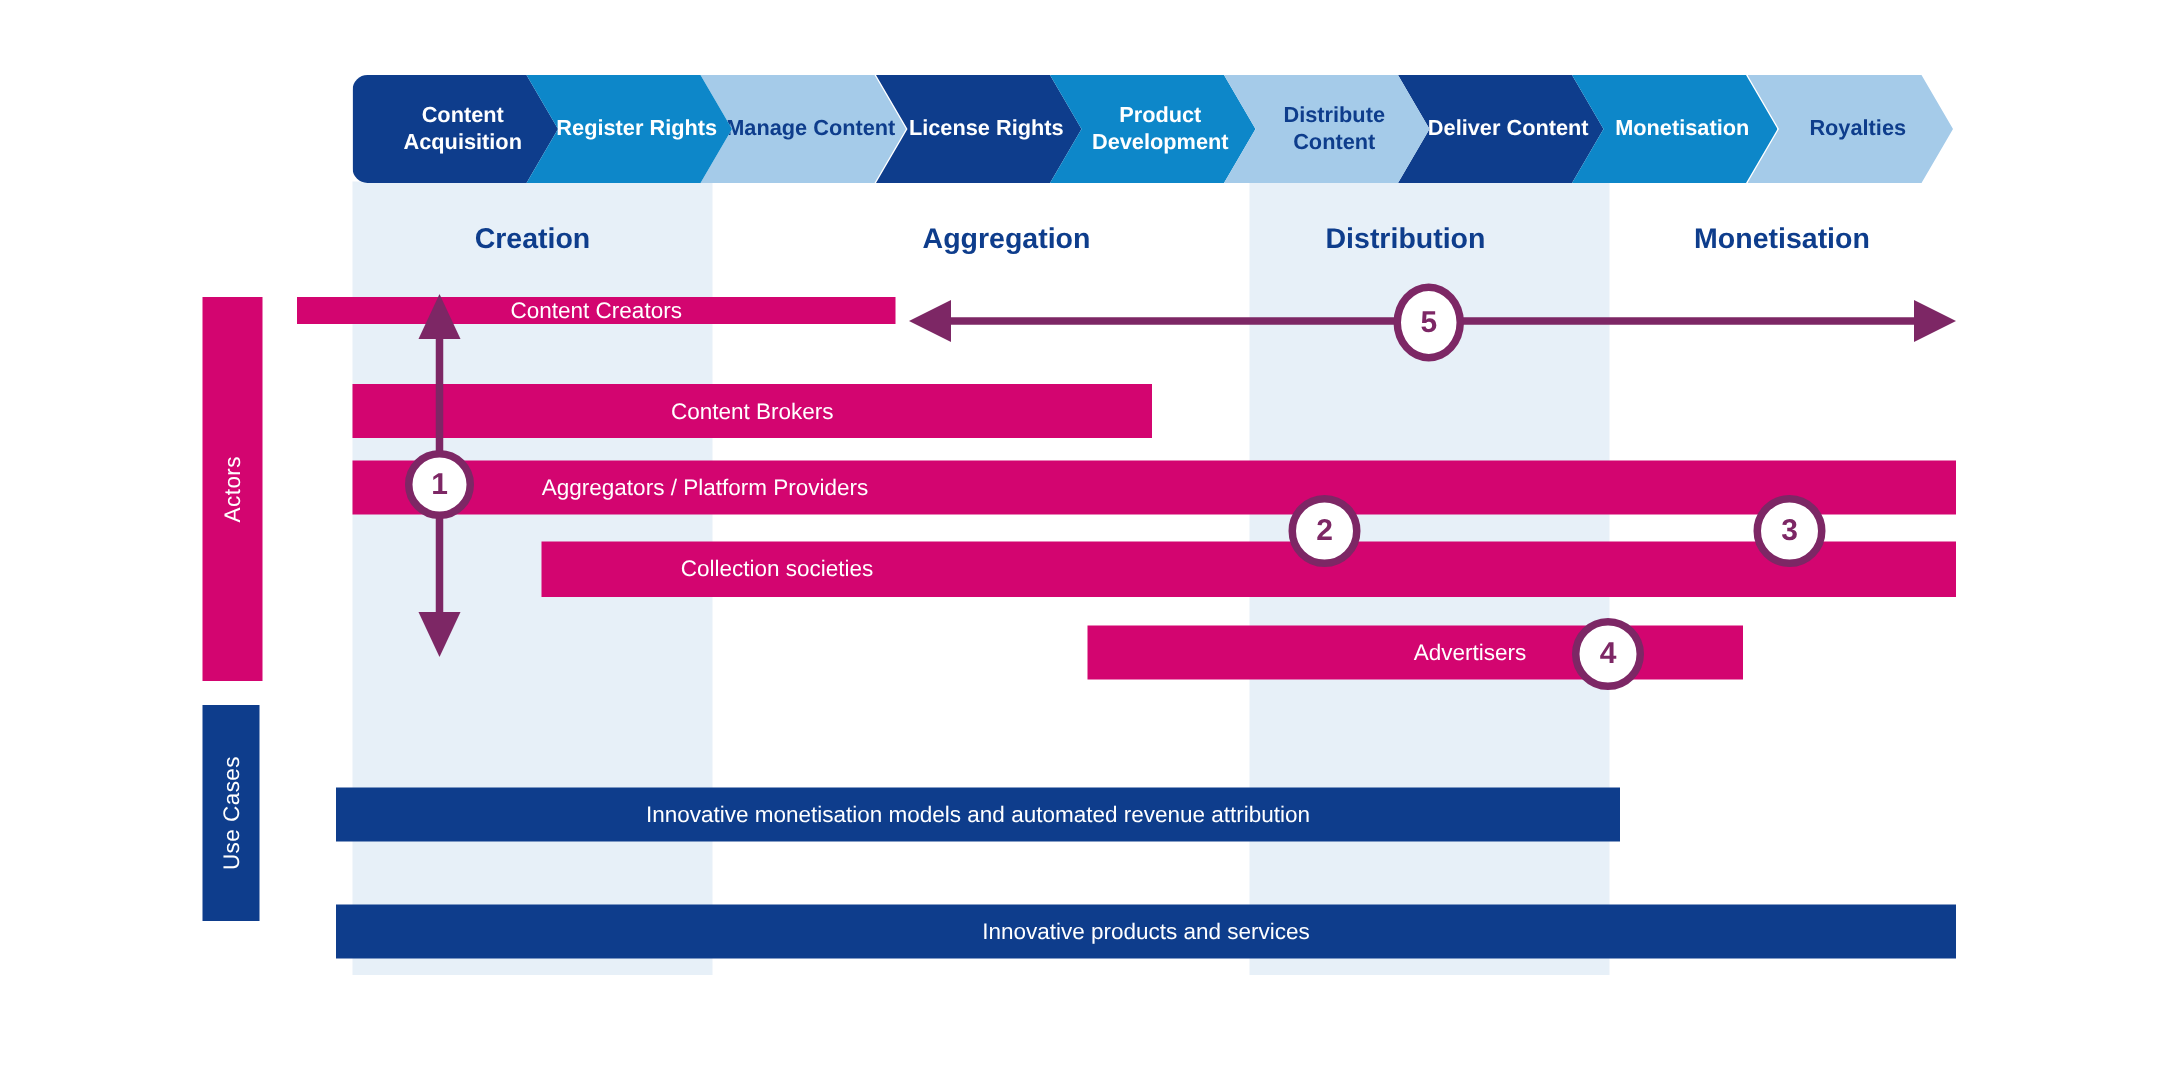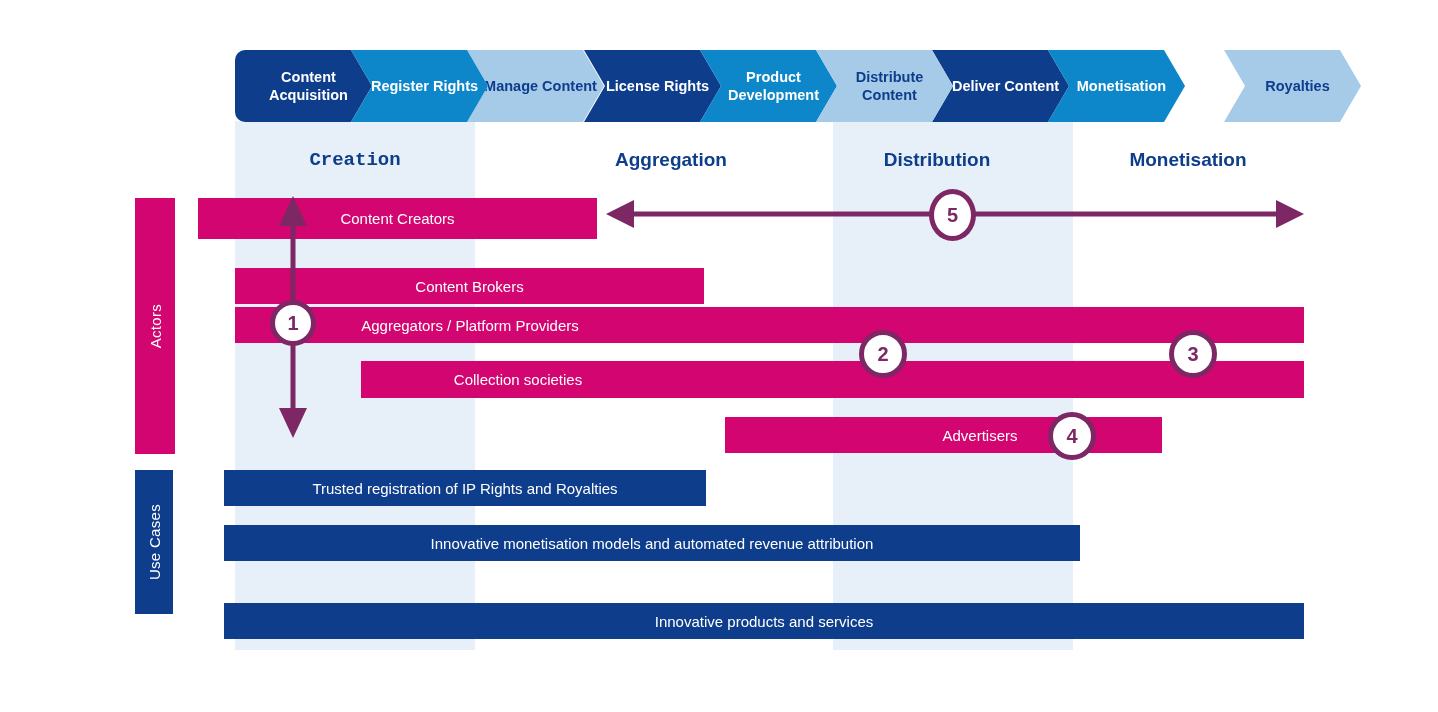--- a/index.html
+++ b/index.html
@@ -16,21 +16,21 @@
         clip-path:polygon(0 0,calc(100% - 21px) 0,100% 50%,calc(100% - 21px) 100%,0 100%,21px 50%);}
   .chev.first{clip-path:polygon(0 0,calc(100% - 21px) 0,100% 50%,calc(100% - 21px) 100%,0 100%);border-radius:10px 0 0 10px;}
   .chev .lbl{font-size:14.5px;font-weight:bold;line-height:18px;text-align:center;padding:0 6px 0 16px;}
   .chev.c-dark{background:#0e3d8c;}  .chev.c-dark .lbl{color:#ffffff;}
   .chev.c-mid{background:#0d87c9;}   .chev.c-mid .lbl{color:#ffffff;}
   .chev.c-light{background:#a5cbe9;} .chev.c-light .lbl{color:#0e3d8c;}
 
   
   .phase{position:absolute;top:145px;height:30px;display:flex;align-items:center;justify-content:center;
          font-size:19px;font-weight:bold;color:#0e3d8c;}
-  .phase.p0{left:235px;width:240px;font-family:Liberation Mono, monospace;}
+  .phase.p0{left:235px;width:240px;}
   .phase.p1{left:475px;width:392px;}
   .phase.p2{left:833px;width:208px;}
   .phase.p3{left:1073px;width:230px;}
 
   
   .lane{position:absolute;display:flex;align-items:center;justify-content:center;}
   .lane span{writing-mode:vertical-rl;transform:rotate(180deg);color:#fff;font-size:15px;letter-spacing:.3px;}
   .lane.actors{left:135px;top:198px;width:40px;height:256px;background:#d30570;}
   .lane.usecases{left:135px;top:470px;width:38px;height:144px;background:#0e3d8c;}
 
@@ -74,55 +74,52 @@
     </div>
   <div class="chev c-dark" style="left:932px">
       <span class="lbl">Deliver Content</span>
     </div>
   <div class="chev c-light" style="left:816px">
       <span class="lbl">Distribute Content</span>
     </div>
   <div class="chev c-mid" style="left:1048px">
       <span class="lbl">Monetisation</span>
     </div>
-  <div class="chev c-light" style="left:1224px">
+  <div class="chev c-light" style="left:1165px">
       <span class="lbl">Royalties</span>
     </div>
 
   <div class="phase p0">Creation</div>
   <div class="phase p1">Aggregation</div>
   <div class="phase p2">Distribution</div>
   <div class="phase p3">Monetisation</div>
 
   <div class="lane actors">
       <span>Actors</span>
     </div>
   <div class="lane usecases">
       <span>Use Cases</span>
     </div>
 
-  <div class="bar pink" style="left:198px;top:198px;width:399px;height:41px">
+  <div class="bar pink" style="left:198px;top:198px;width:399px;height:18px">
     <span class="t">Content Creators</span>
   </div>
-  <div class="bar pink" style="left:235px;top:268px;width:469px">
+  <div class="bar pink" style="left:235px;top:256px;width:533px">
     <span class="t">Content Brokers</span>
   </div>
   <div class="bar pink" style="left:235px;top:307px;width:1069px">
     <span class="t seg" style="left:0;width:470px">Aggregators / Platform Providers</span>
   </div>
   <div class="bar pink" style="left:361px;top:361px;width:943px;height:37px">
     <span class="t seg" style="left:12px;width:290px">Collection societies</span>
   </div>
   <div class="bar pink" style="left:725px;top:417px;width:437px">
     <span class="t seg" style="left:130px;width:250px">Advertisers</span>
   </div>
 
-  <div class="bar navy" style="left:224px;top:470px;width:482px">
-    <span class="t">Trusted registration of IP Rights and Royalties</span>
-  </div>
   <div class="bar navy" style="left:224px;top:525px;width:856px">
     <span class="t">Innovative monetisation models and automated revenue attribution</span>
   </div>
   <div class="bar navy" style="left:224px;top:603px;width:1080px">
     <span class="t">Innovative products and services</span>
   </div>
 
   <svg class="overlay" width="1438" height="712" viewBox="0 0 1438 712">
 
     <line x1="293" y1="222" x2="293" y2="412" stroke="#7d2765" stroke-width="5"></line>

